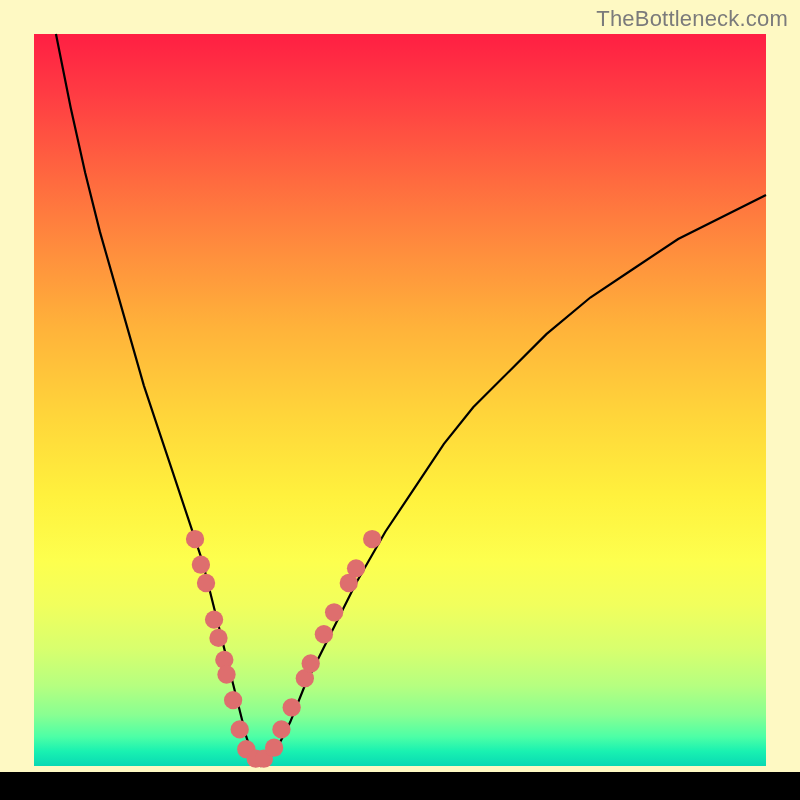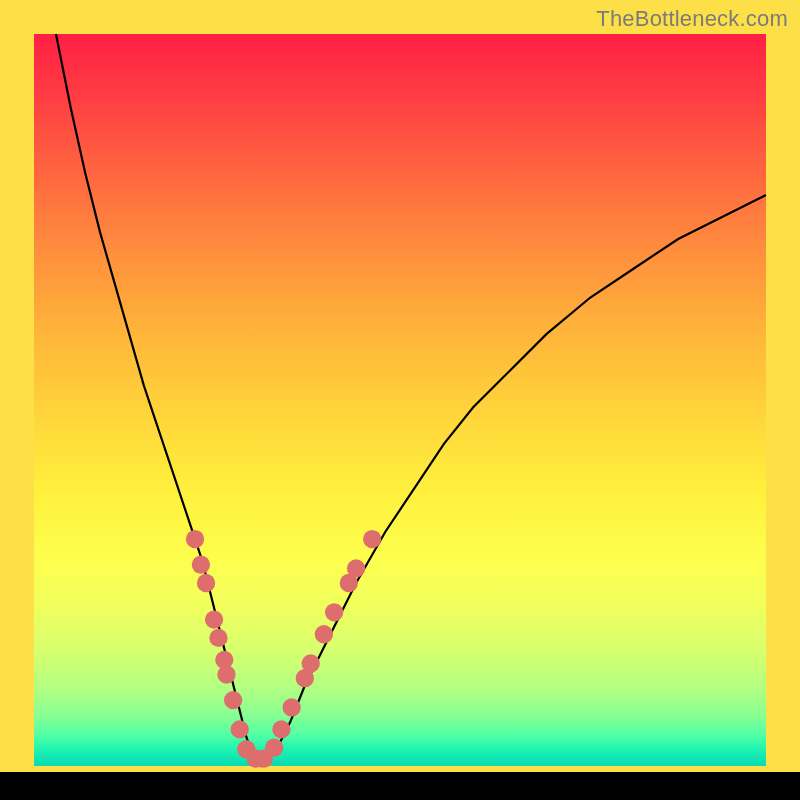--- a/index.html
+++ b/index.html
@@ -8,21 +8,21 @@
     width: 800px;
     height: 800px;
     overflow: hidden;
     background: #000;
     font-family: Arial, Helvetica, sans-serif;
   }
   .frame {
     position: absolute;
     left: 0; top: 0;
     width: 800px; height: 772px;
-    background: #fde047;
+    background: #fef9c3;
   }
   .plot-area {
     position: absolute;
     left: 34px;
     top: 34px;
     width: 732px;
     height: 732px;
     background: linear-gradient(to bottom,
       #ff1f43 0%,
       #ff3b43 8%,

